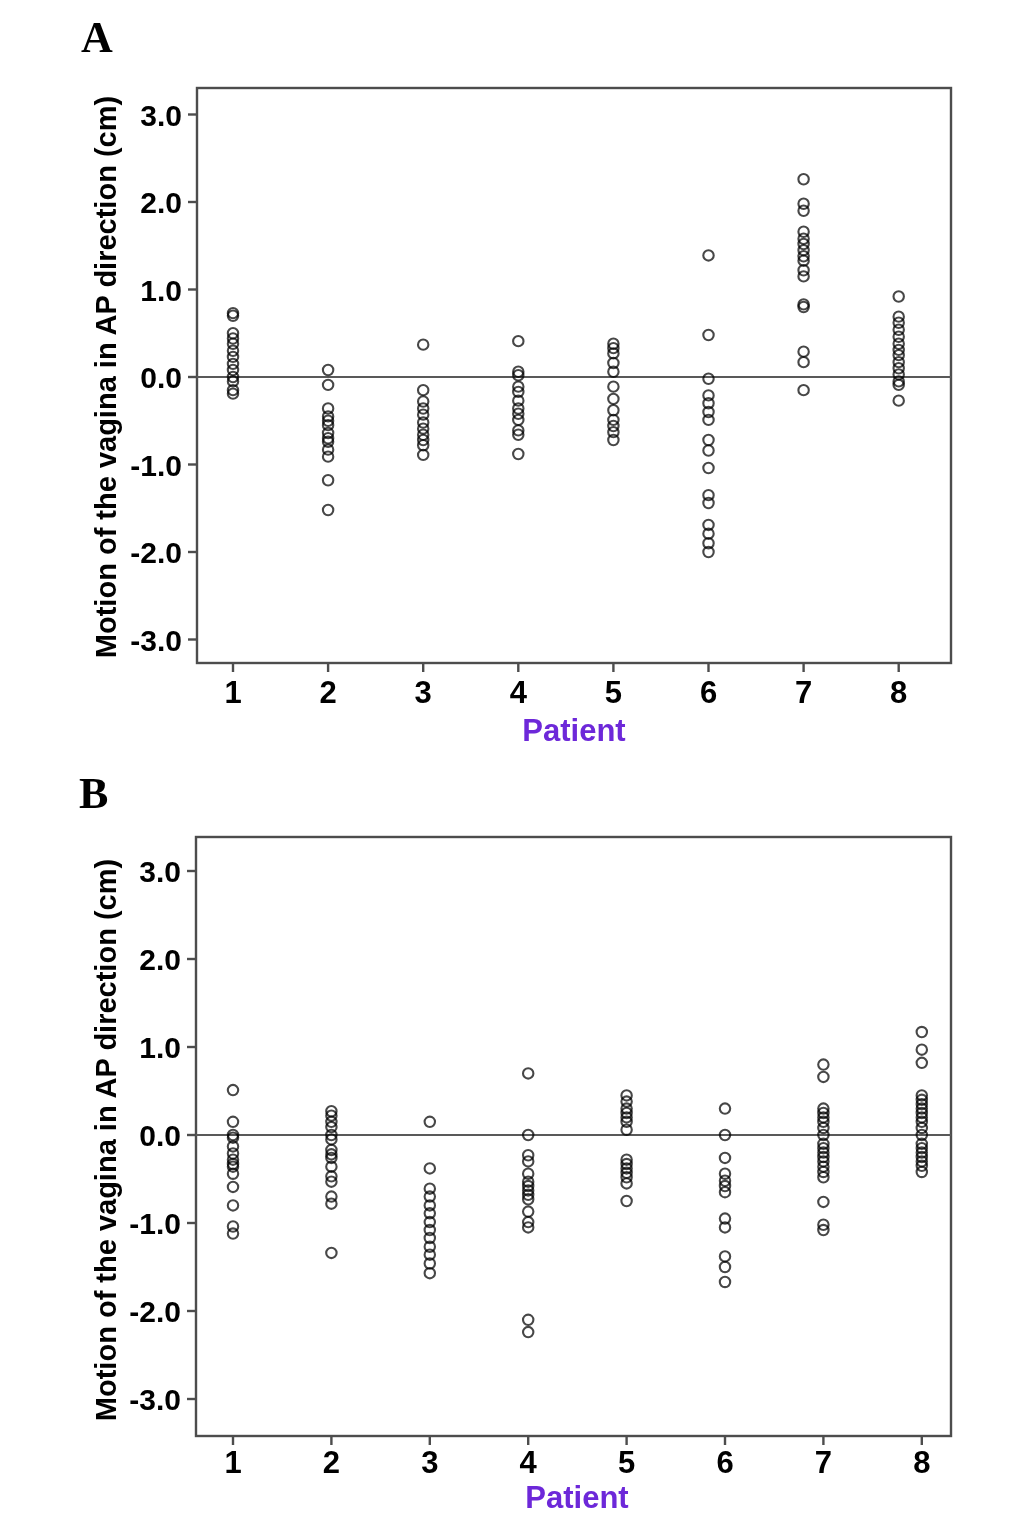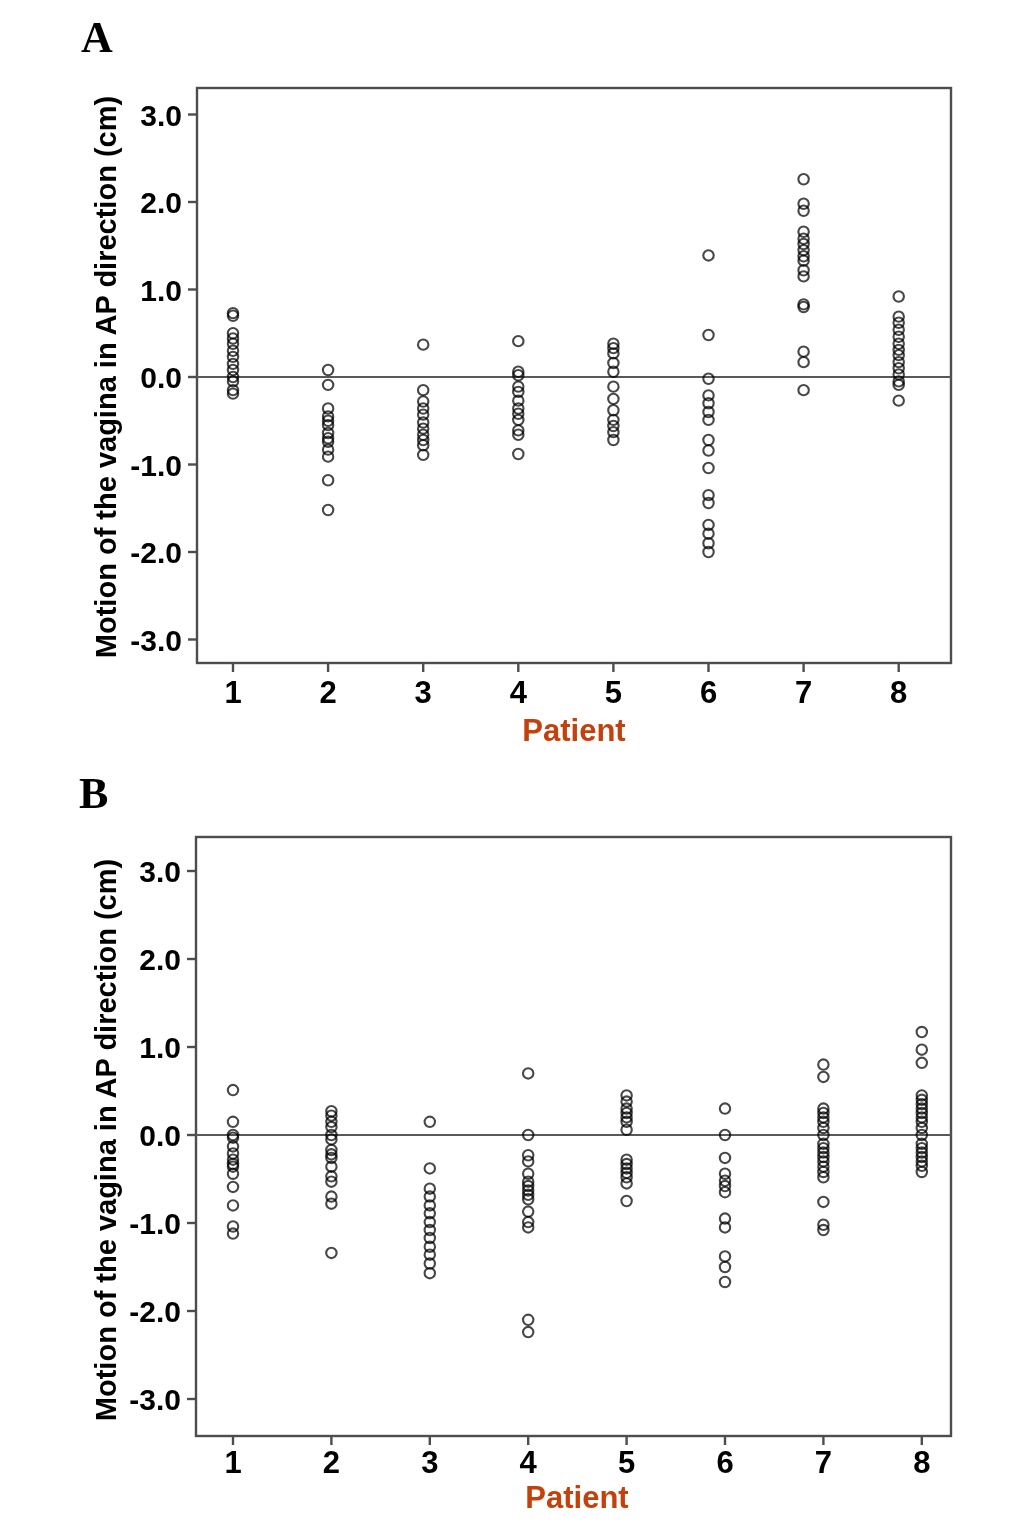--- a/index.html
+++ b/index.html
@@ -26,21 +26,21 @@
     font-size:29px;
     color:#000;
     letter-spacing:0px;
   }
   .xlabel{
     position:absolute;
     transform:translate(-50%,-50%);
     white-space:nowrap;
     font-weight:bold;
     font-size:31px;
-    color:#c2410c;
+    color:#6d28d9;
   }
   #plot-svg{position:absolute;left:0;top:0;}
   .ytick-label{
     font:bold 30px "Liberation Sans", sans-serif;
     fill:#000;
   }
   .xtick-label{
     font:bold 31px "Liberation Sans", sans-serif;
     fill:#000;
   }

